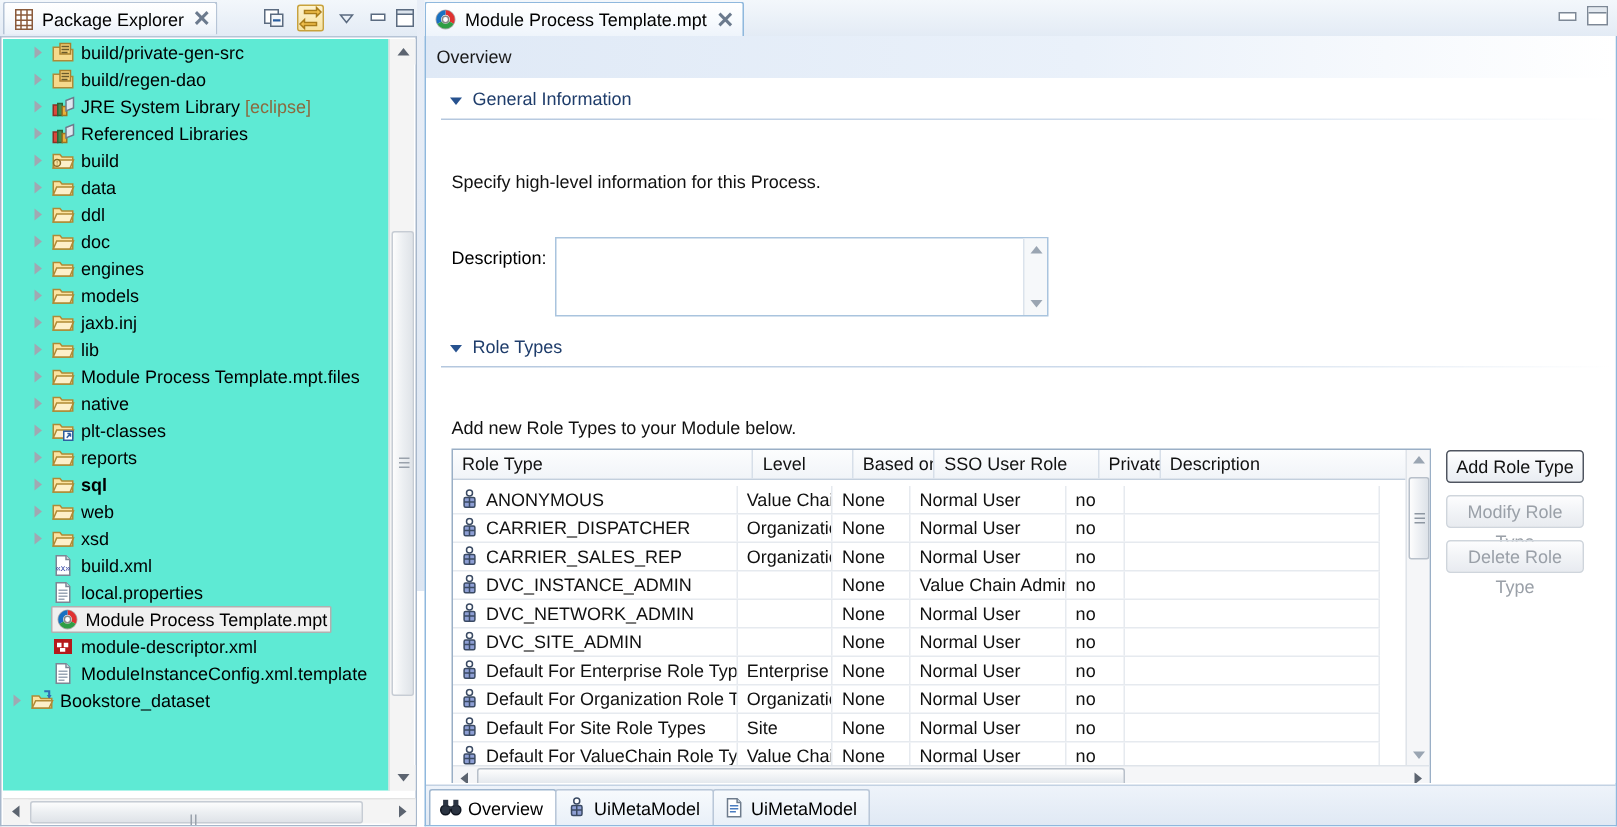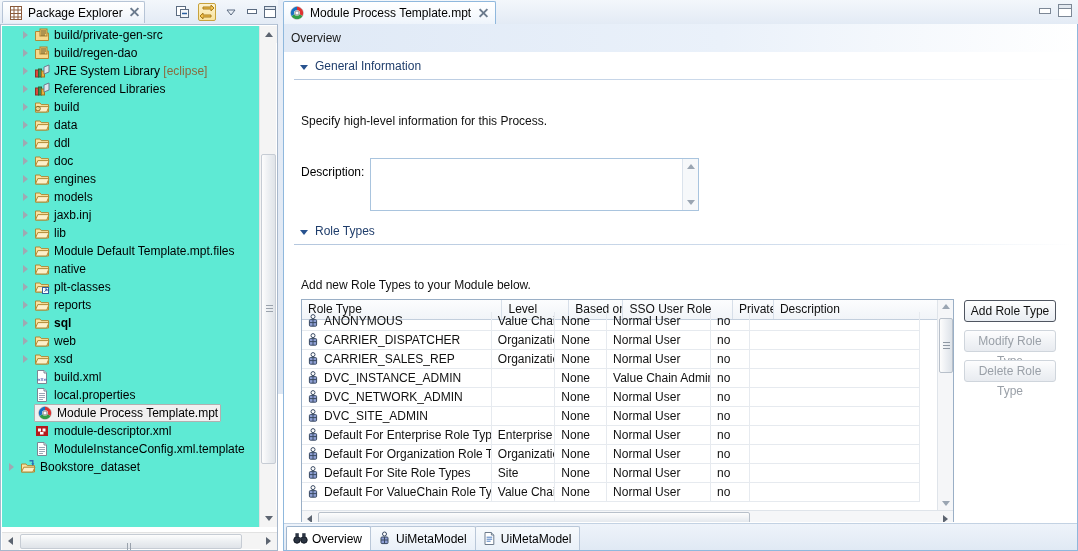--- a/index.html
+++ b/index.html
@@ -299,21 +299,21 @@
     display: flex;
   }
   #tbl-head .th {
     font-size: 12px; color: #111;
     border-right: 1px solid #d7dfe9;
     box-sizing: border-box;
     padding-left: 6px; line-height: 19px;
     overflow: hidden; white-space: nowrap;
   }
   #tbl-rows {
-    position: absolute; left: 0; top: 12px; width: 618px; height: 190px;
+    position: absolute; left: 0; top: 24px; width: 618px; height: 190px;
     overflow: hidden;
   }
   .trow {
     display: flex; height: 19px;
     border-bottom: 1px solid #e6eaef;
     box-sizing: border-box;
   }
   .trow .td {
     font-size: 12px; color: #111;
     border-right: 1px solid #e6eaef;
@@ -579,21 +579,21 @@
               <span class="lbl">lib</span>
             </span>
           </div>
           <div class="tree-row indent1">
             <span class="arrow has"></span>
             <span class="lbl-wrap" style="display: flex; align-items: center;">
               <span class="ico"><svg width="16" height="16" viewBox="0 0 16 16">
                   <path d="M1.5 4 L6 4 L7.3 5.6 L14.5 5.6 L14.5 13 L1.5 13 Z" fill="#fbe3a0" stroke="#b08a35"></path>
                   <path d="M1.5 13 L3.8 7.6 L15 7.6 L12.7 13 Z" fill="#fdf0c9" stroke="#b08a35"></path>
                 </svg></span>
-              <span class="lbl">Module Default Template.mpt.files</span>
+              <span class="lbl">Module Process Template.mpt.files</span>
             </span>
           </div>
           <div class="tree-row indent1">
             <span class="arrow has"></span>
             <span class="lbl-wrap" style="display: flex; align-items: center;">
               <span class="ico"><svg width="16" height="16" viewBox="0 0 16 16">
                   <path d="M1.5 4 L6 4 L7.3 5.6 L14.5 5.6 L14.5 13 L1.5 13 Z" fill="#fbe3a0" stroke="#b08a35"></path>
                   <path d="M1.5 13 L3.8 7.6 L15 7.6 L12.7 13 Z" fill="#fdf0c9" stroke="#b08a35"></path>
                 </svg></span>
               <span class="lbl">native</span>

